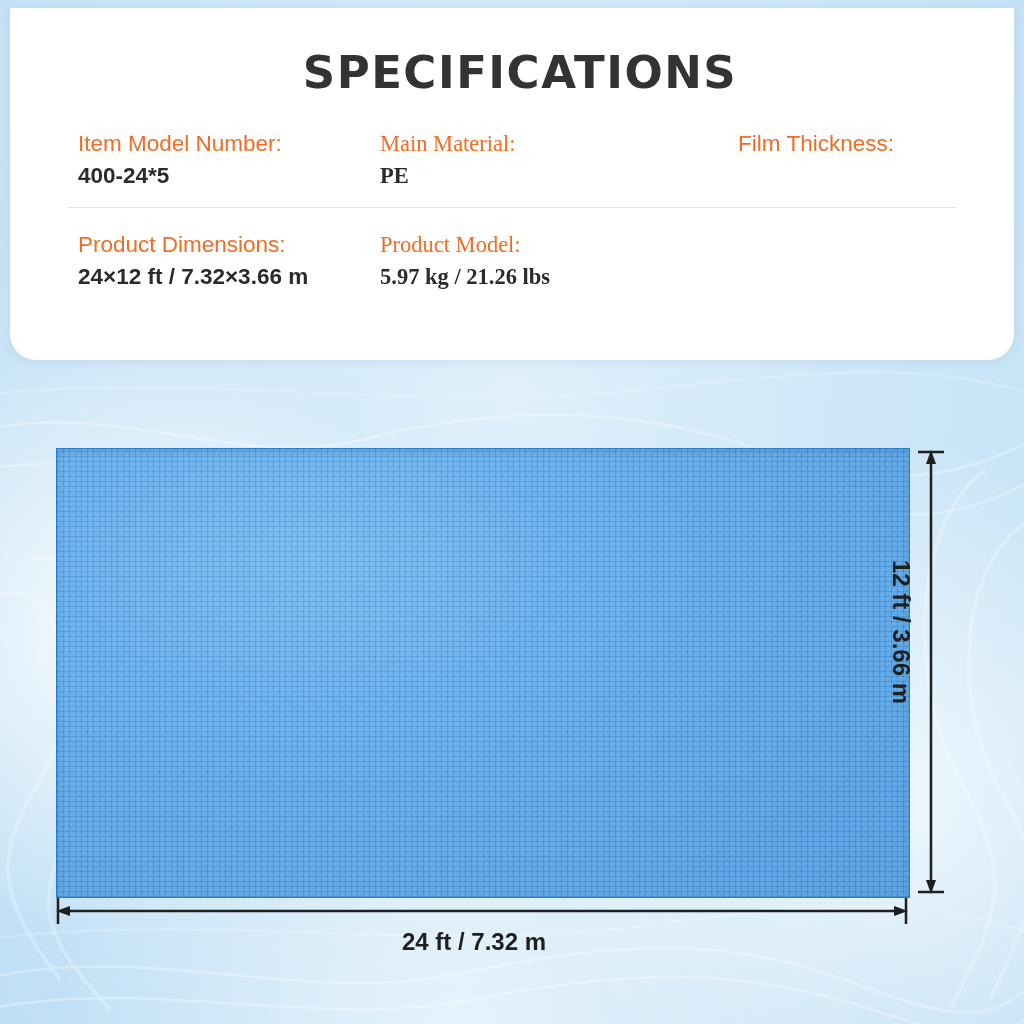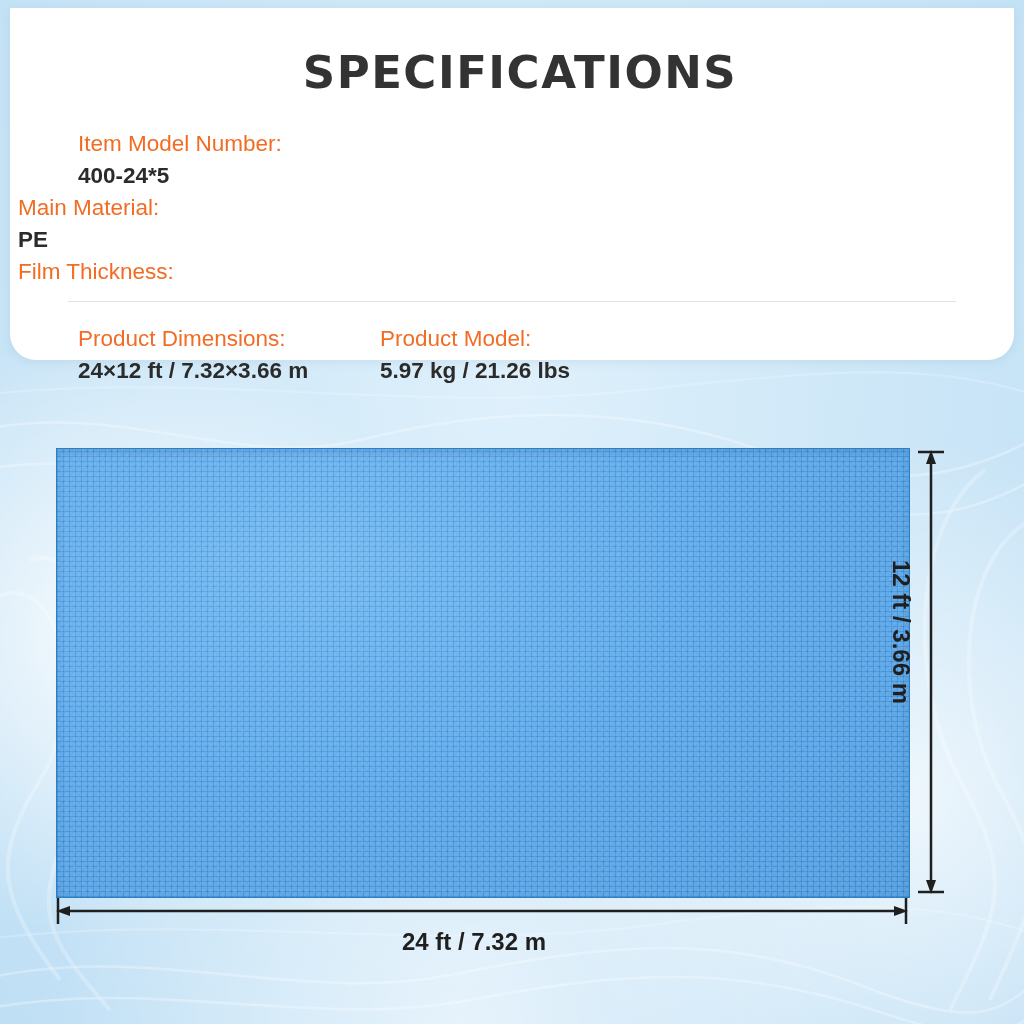--- a/index.html
+++ b/index.html
@@ -55,28 +55,28 @@
   }
   .divider {
     height: 1px;
     background: #e3e3e3;
     margin: 0 58px;
   }
   .spec-row {
     display: flex;
     padding: 22px 0 14px 0;
   }
-  .spec-row.row1 { padding-top: 30px; flex-direction: column; }
+  .spec-row.row1 { padding-top: 30px; }
   .spec-cell {
     box-sizing: border-box;
     padding-left: 8px;
   }
   .spec-cell.c0 { width: 362px; padding-left: 68px; }
-  .spec-cell.c1 { width: 306px; }
-  .spec-cell.c2 { width: 268px; }
+  .spec-cell.c1 { width: 306px; font-family: Liberation Serif, serif; }
+  .spec-cell.c2 { width: 268px; text-align: center; }
   .spec-label {
     color: #f26c23;
     font-size: 22.5px;
     line-height: 30px;
     white-space: nowrap;
   }
   .spec-value {
     color: #2b2b2b;
     font-size: 22.5px;
     font-weight: bold;

